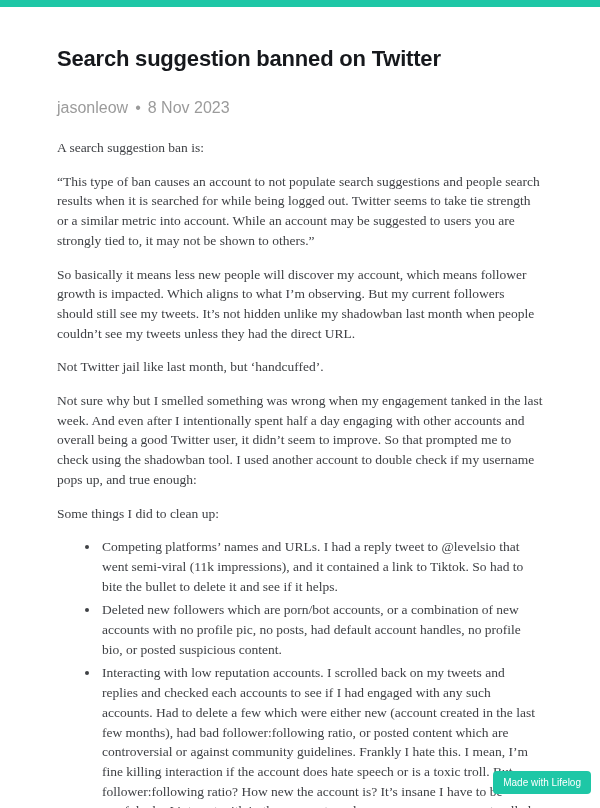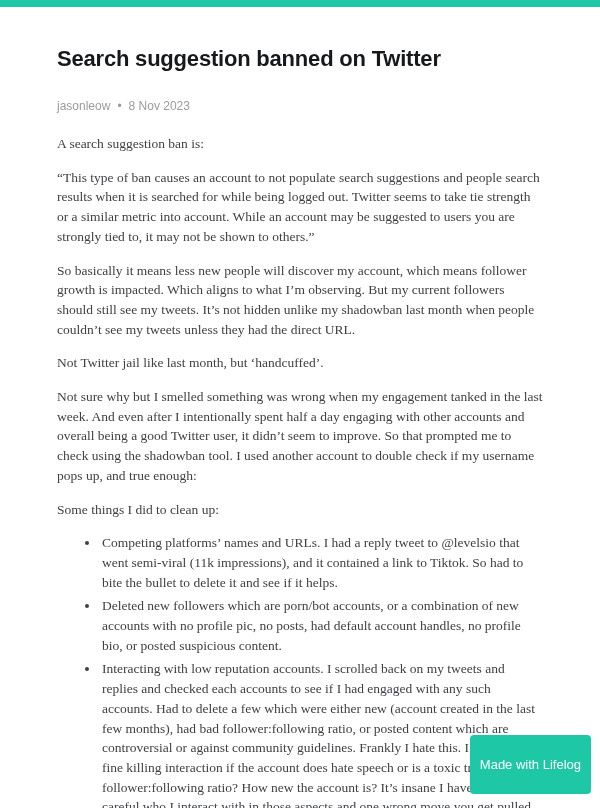--- a/index.html
+++ b/index.html
@@ -22,21 +22,21 @@
   h1.post-title {
     font-family: "Liberation Sans", "DejaVu Sans", sans-serif;
     font-size: 22px;
     font-weight: 700;
     letter-spacing: -0.2px;
     color: #16181c;
     margin-bottom: 27px;
   }
   .byline {
     font-family: "Liberation Sans", sans-serif;
-    font-size: 12px;
+    font-size: 16px;
     color: #9b9b9b;
     margin-bottom: 21px;
     display: flex;
     align-items: center;
     gap: 7px;
   }
   .byline .author { color: #9b9b9b; text-decoration: none; cursor: pointer; }
   .article {
     font-family: "Liberation Serif", "DejaVu Serif", serif;
     font-size: 13.5px;
@@ -50,23 +50,23 @@
     padding-left: 21px;
     list-style: disc outside;
   }
   .article ul li { margin-bottom: 4px; padding-left: 2px; margin-left: 22px; }
   .made-with-badge {
     position: absolute;
     right: 9px;
     bottom: 14px;
     color: #ffffff;
     font-family: "Liberation Sans", sans-serif;
-    font-size: 13px;
+    font-size: 10px;
     font-weight: 400;
-    padding: 22px 10px;
+    padding: 6px 10px;
     border-radius: 4px;
     text-decoration: none;
     cursor: pointer;
     display: inline-block;
   }
 </style>
 </head>
 <body>
 
 <div class="accent-bar" style="background: rgb(30, 199, 166);"></div>

